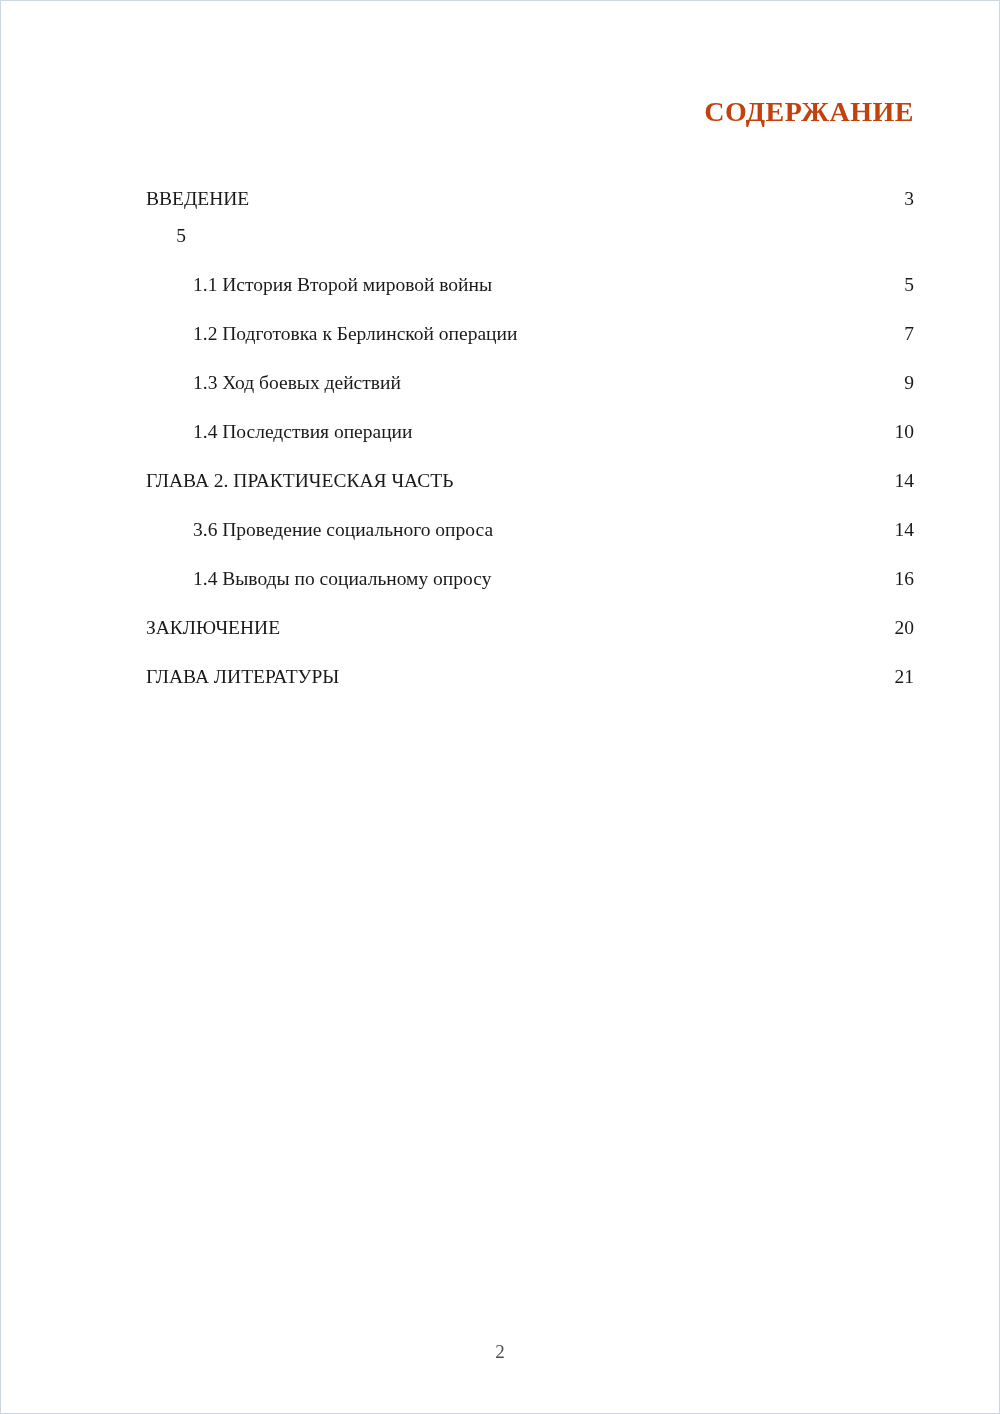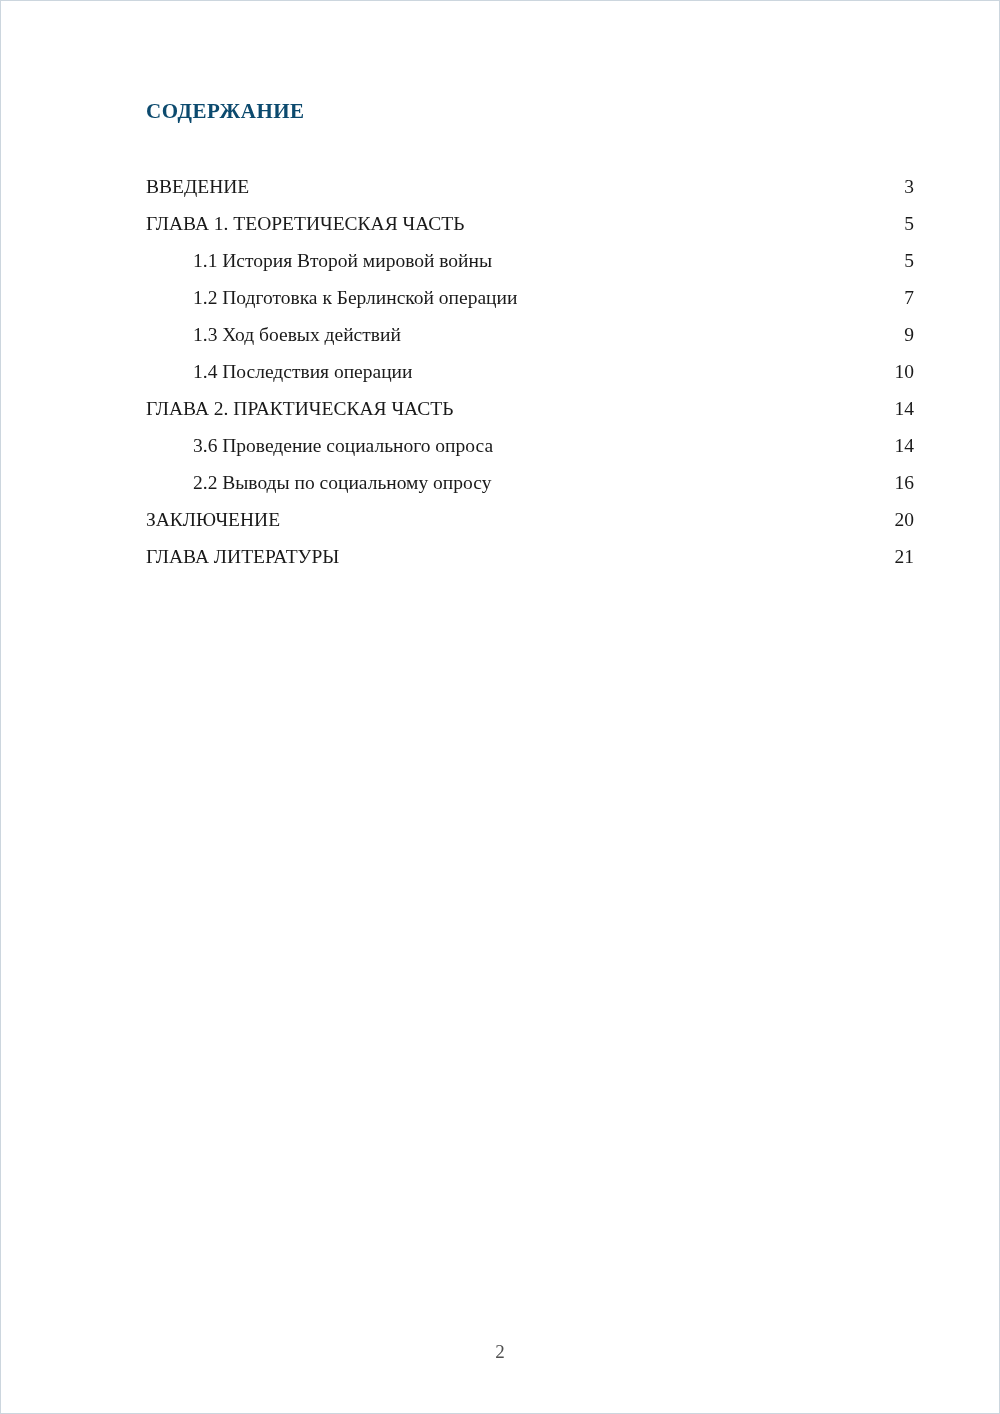--- a/index.html
+++ b/index.html
@@ -15,38 +15,39 @@
     border: 1px solid #ccd6de;
     overflow: hidden;
   }
   .content {
     position: absolute;
     top: 92px;
     left: 145px;
     right: 85px;
   }
   .doc-title {
-    text-align: left;
+    text-align: right;
     font-weight: bold;
-    font-size: 21px;
+    font-size: 28px;
     line-height: 37px;
-    color: #0c4a6e;
+    color: #c2410c;
     letter-spacing: 0.5px;
     margin-bottom: 38px;
   }
   .toc-row {
     display: flex;
     justify-content: space-between;
     align-items: baseline;
     font-size: 19.5px;
     line-height: 37px;
     color: #1a1a1a;
   }
   .toc-label {
     white-space: nowrap;
+    margin-top: 12px;
   }
   .toc-row.indent .toc-label {
     padding-left: 47px;
   }
   .toc-page {
     text-align: right;
     min-width: 40px;
     white-space: nowrap;
   }
   .footer-page-number {
@@ -66,21 +67,20 @@
   <div class="content">
 
     <div class="doc-title">СОДЕРЖАНИЕ</div>
 
     <div class="toc-row">
       <span class="toc-label">ВВЕДЕНИЕ</span>
       <span class="toc-page">3</span>
     </div>
 
     <div class="toc-row">
-      <span class="toc-label">ГЛАВА 1. ТЕОРЕТИЧЕСКАЯ ЧАСТЬ</span>
       <span class="toc-page">5</span>
     </div>
 
     <div class="toc-row indent">
       <span class="toc-label">1.1 История Второй мировой войны</span>
       <span class="toc-page">5</span>
     </div>
 
     <div class="toc-row indent">
       <span class="toc-label">1.2 Подготовка к Берлинской операции</span>
@@ -101,21 +101,21 @@
       <span class="toc-label">ГЛАВА 2. ПРАКТИЧЕСКАЯ ЧАСТЬ</span>
       <span class="toc-page">14</span>
     </div>
 
     <div class="toc-row indent">
       <span class="toc-label">3.6 Проведение социального опроса</span>
       <span class="toc-page">14</span>
     </div>
 
     <div class="toc-row indent">
-      <span class="toc-label">2.2 Выводы по социальному опросу</span>
+      <span class="toc-label">1.4 Выводы по социальному опросу</span>
       <span class="toc-page">16</span>
     </div>
 
     <div class="toc-row">
       <span class="toc-label">ЗАКЛЮЧЕНИЕ</span>
       <span class="toc-page">20</span>
     </div>
 
     <div class="toc-row">
       <span class="toc-label">ГЛАВА ЛИТЕРАТУРЫ</span>

